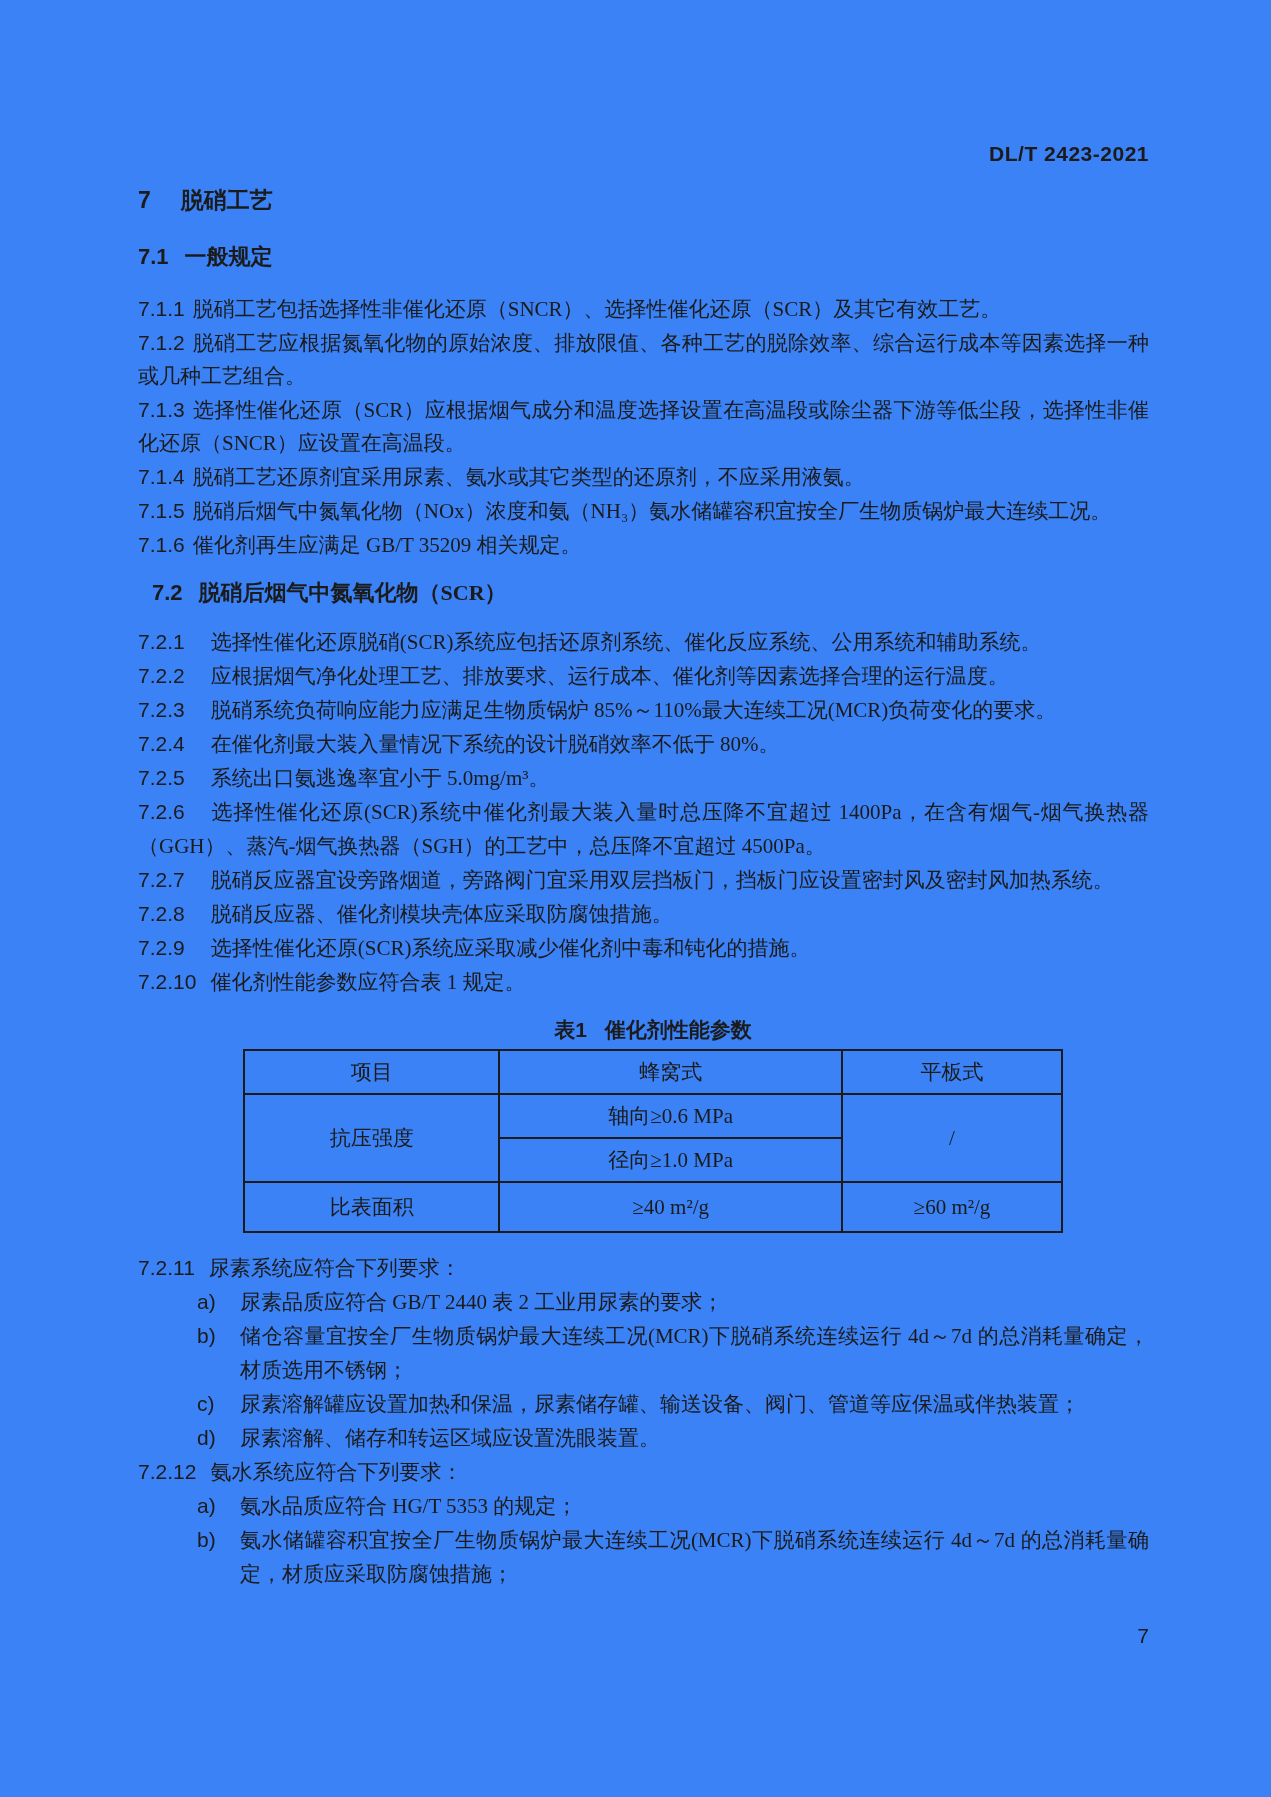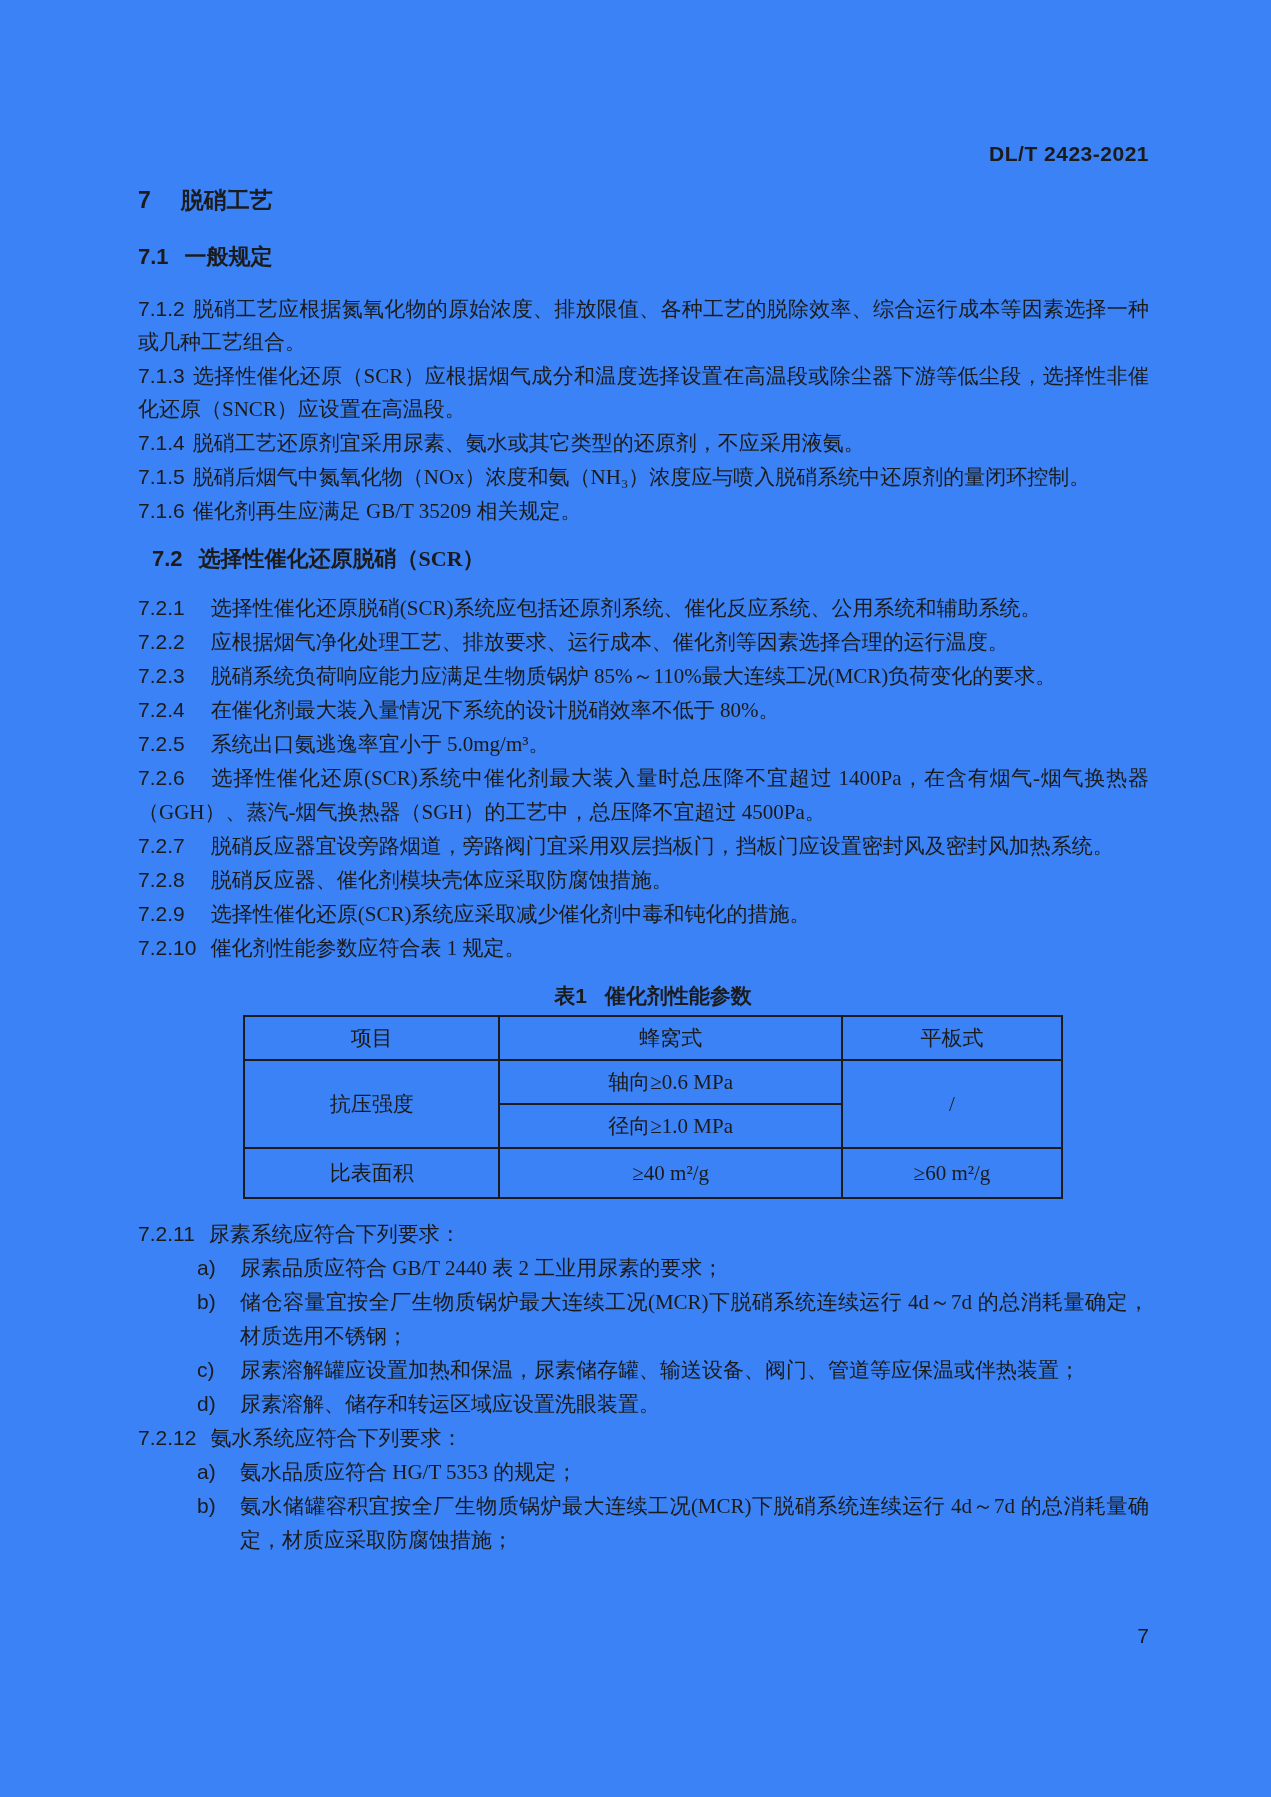--- a/index.html
+++ b/index.html
@@ -96,29 +96,30 @@
 
   <div class="h1">
     <span class="num">7</span><span>脱硝工艺</span>
   </div>
 
   <div class="h2">
     <span class="num">7.1</span><span>一般规定</span>
   </div>
 
   <div class="clauses">
+    <p class="clause"><span class="num">7.1.1</span><span>脱硝工艺包括选择性非催化还原（SNCR）、选择性催化还原（SCR）及其它有效工艺。</span></p>
     <p class="clause"><span class="num">7.1.2</span><span>脱硝工艺应根据氮氧化物的原始浓度、排放限值、各种工艺的脱除效率、综合运行成本等因素选择一种或几种工艺组合。</span></p>
     <p class="clause"><span class="num">7.1.3</span><span>选择性催化还原（SCR）应根据烟气成分和温度选择设置在高温段或除尘器下游等低尘段，选择性非催化还原（SNCR）应设置在高温段。</span></p>
     <p class="clause"><span class="num">7.1.4</span><span>脱硝工艺还原剂宜采用尿素、氨水或其它类型的还原剂，不应采用液氨。</span></p>
-    <p class="clause"><span class="num">7.1.5</span><span>脱硝后烟气中氮氧化物（NOx）浓度和氨（NH₃）浓度应与喷入脱硝系统中还原剂的量闭环控制。</span></p>
+    <p class="clause"><span class="num">7.1.5</span><span>脱硝后烟气中氮氧化物（NOx）浓度和氨（NH₃）氨水储罐容积宜按全厂生物质锅炉最大连续工况。</span></p>
     <p class="clause"><span class="num">7.1.6</span><span>催化剂再生应满足 GB/T 35209 相关规定。</span></p>
   </div>
 
   <div class="h2 h2-72 indent">
-    <span class="num">7.2</span><span>选择性催化还原脱硝（SCR）</span>
+    <span class="num">7.2</span><span>脱硝后烟气中氮氧化物（SCR）</span>
   </div>
 
   <div class="clauses clauses-72">
     <p class="clause"><span class="num">7.2.1</span><span>选择性催化还原脱硝(SCR)系统应包括还原剂系统、催化反应系统、公用系统和辅助系统。</span></p>
     <p class="clause"><span class="num">7.2.2</span><span>应根据烟气净化处理工艺、排放要求、运行成本、催化剂等因素选择合理的运行温度。</span></p>
     <p class="clause"><span class="num">7.2.3</span><span>脱硝系统负荷响应能力应满足生物质锅炉 85%～110%最大连续工况(MCR)负荷变化的要求。</span></p>
     <p class="clause"><span class="num">7.2.4</span><span>在催化剂最大装入量情况下系统的设计脱硝效率不低于 80%。</span></p>
     <p class="clause"><span class="num">7.2.5</span><span>系统出口氨逃逸率宜小于 5.0mg/m³。</span></p>
     <p class="clause"><span class="num">7.2.6</span><span>选择性催化还原(SCR)系统中催化剂最大装入量时总压降不宜超过 1400Pa，在含有烟气-烟气换热器（GGH）、蒸汽-烟气换热器（SGH）的工艺中，总压降不宜超过 4500Pa。</span></p>
     <p class="clause"><span class="num">7.2.7</span><span>脱硝反应器宜设旁路烟道，旁路阀门宜采用双层挡板门，挡板门应设置密封风及密封风加热系统。</span></p>

